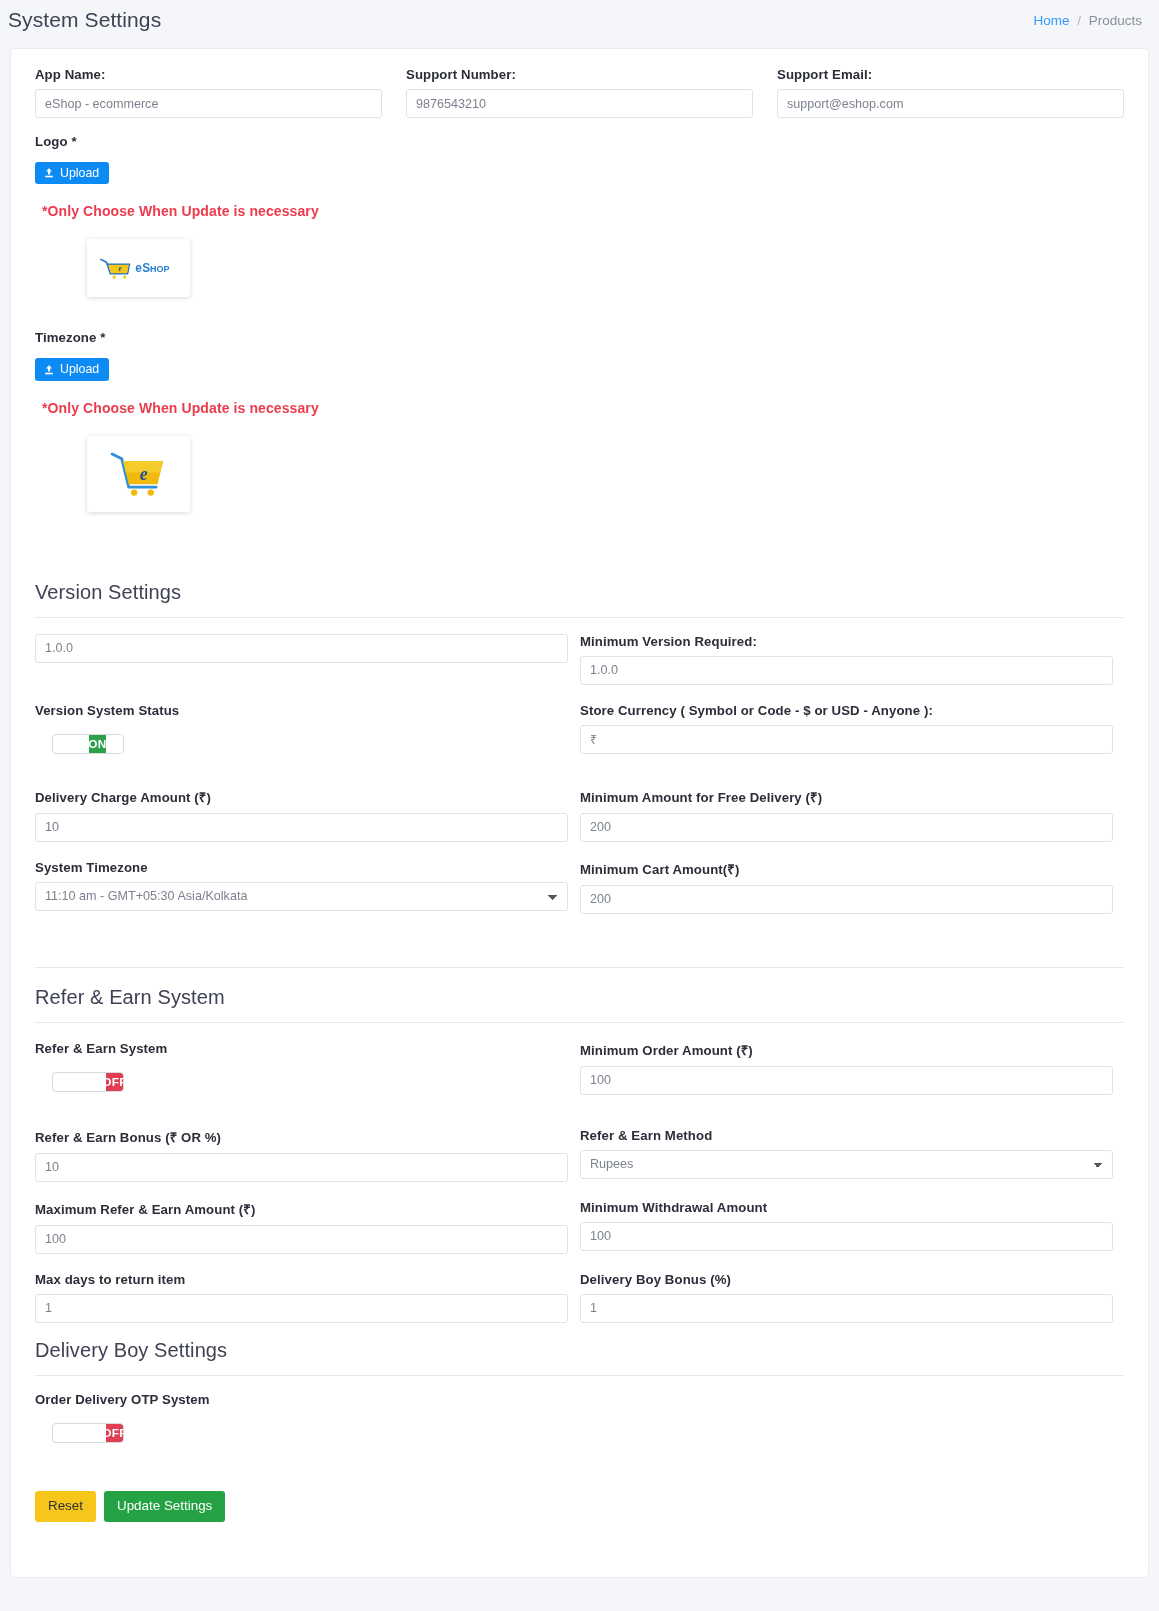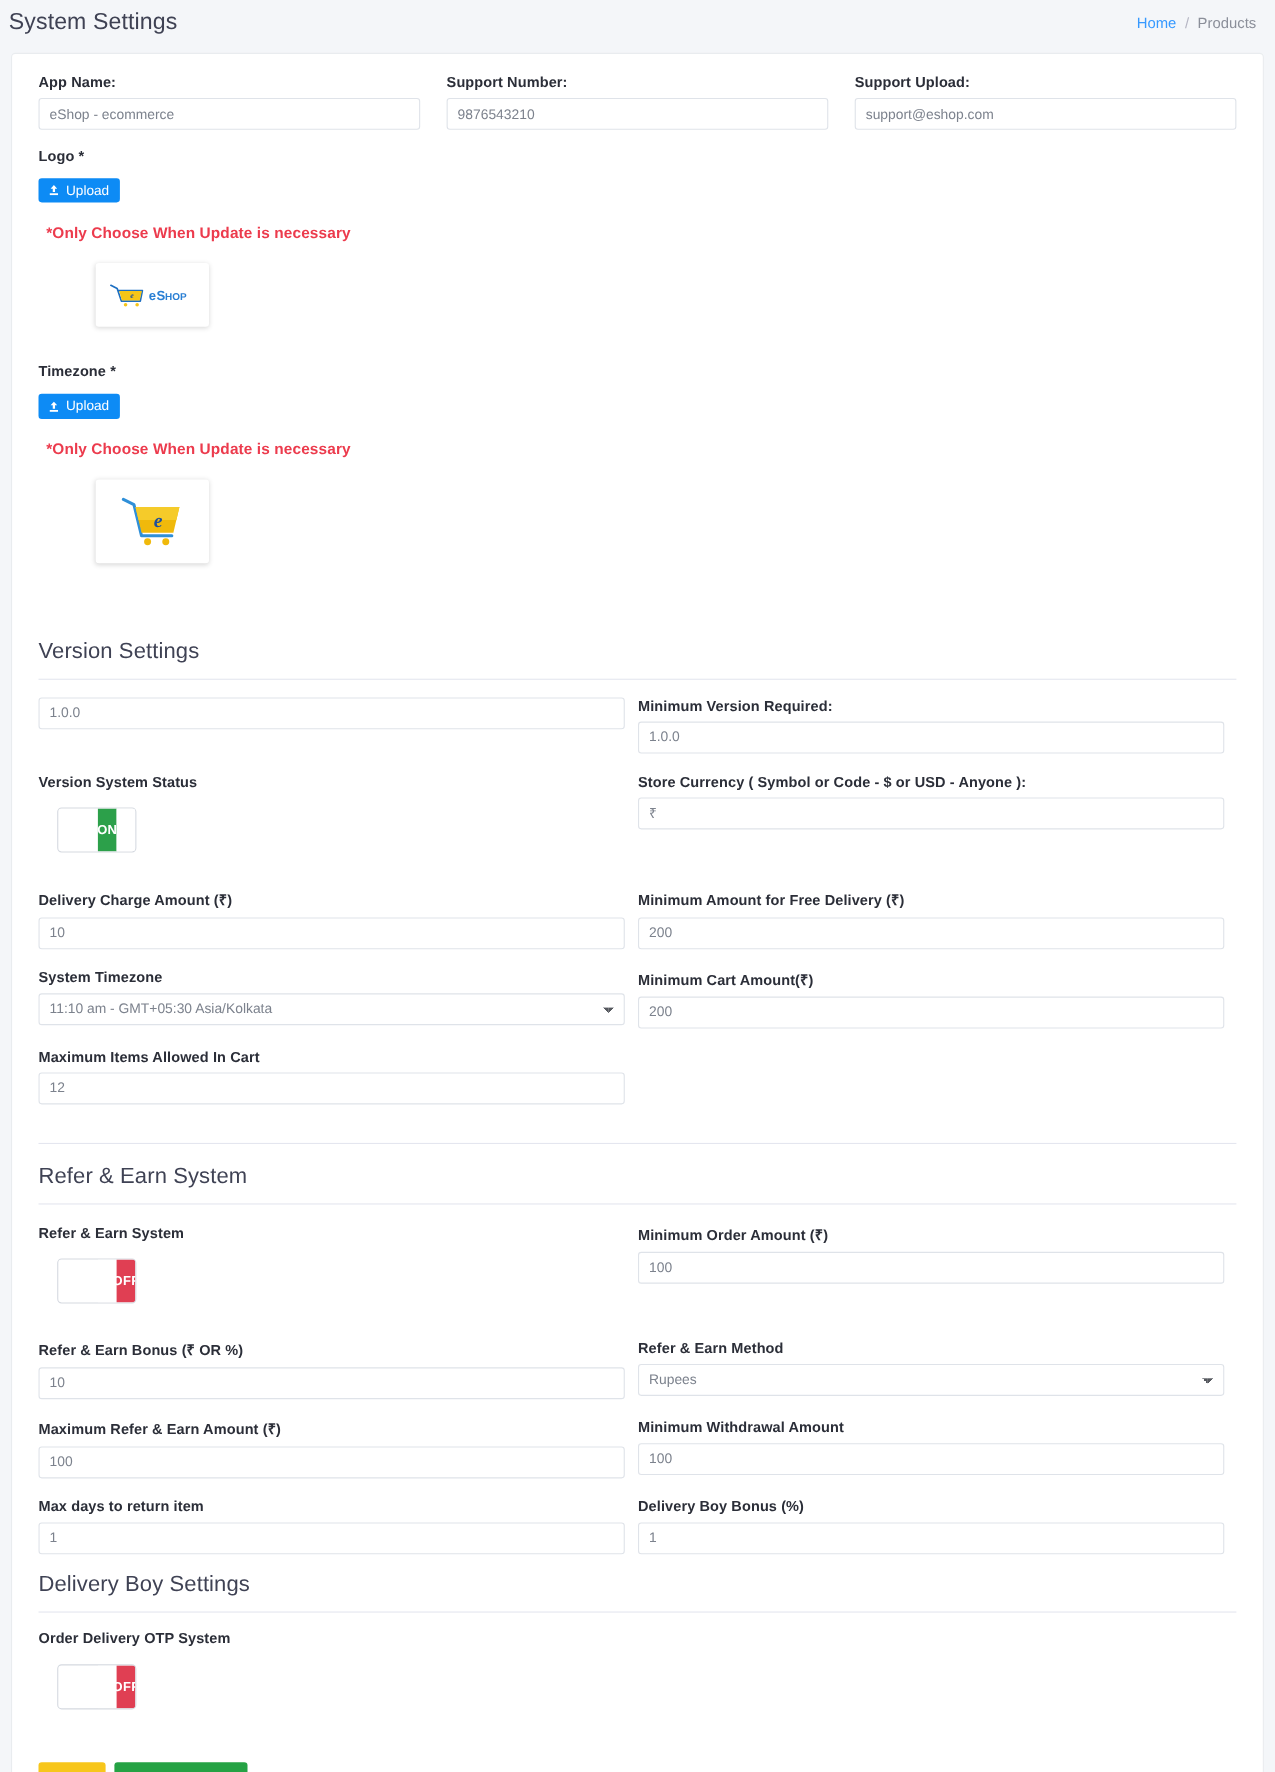--- a/index.html
+++ b/index.html
@@ -150,21 +150,21 @@
     border: none;
     border-top: 1px solid #e4e6ef;
     margin: 13px 0 16px 0;
   }
 
   
   .toggle {
     margin-top: 16px;
     margin-left: 17px;
     width: 72px;
-    height: 41px;
+    height: 20px;
     border: 1px solid #d5d9e0;
     border-radius: 4px;
     overflow: hidden;
     display: flex;
     cursor: pointer;
     background: #fff;
     padding-left: 36px;
   }
   .toggle .half {
     width: 50%;
@@ -220,21 +220,21 @@
     <div class="row3">
       <div class="col3">
         <span class="fld-label">App Name:</span>
         <input class="fld-input" type="text" value="eShop - ecommerce" style="">
       </div>
       <div class="col3">
         <span class="fld-label">Support Number:</span>
         <input class="fld-input" type="text" value="9876543210" style="">
       </div>
       <div class="col3">
-        <span class="fld-label">Support Upload:</span>
+        <span class="fld-label">Support Email:</span>
         <input class="fld-input" type="text" value="support@eshop.com" style="">
       </div>
     </div>
 
     <div class="upload-block">
       <span class="fld-label">Logo *</span>
       <button class="upload-btn">
         <span>
           <svg width="12" height="12" viewBox="0 0 16 16" aria-hidden="true">
             <path d="M8 1.5 L12 6 H9.4 V10 H6.6 V6 H4 Z" fill="#ffffff"></path>
@@ -330,24 +330,20 @@
             <option>11:10 am - GMT+05:30 Asia/Kolkata</option>
           </select>
         </div>
         <div class="col2">
           <span class="fld-label">Minimum Cart Amount(₹)</span>
           <input class="fld-input" type="text" value="200" style="">
         </div>
       </div>
 
       <div class="row2 field-gap">
-        <div class="col2">
-          <span class="fld-label">Maximum Items Allowed In Cart</span>
-          <input class="fld-input" type="text" value="12" style="">
-        </div>
         <div class="col2"></div>
       </div>
     </div>
 
     <div style="margin-top:35px;">
       <hr class="section-rule" style="margin-bottom:18px;">
       <div class="section-head">Refer &amp; Earn System</div>
       <hr class="section-rule">
 
       <div class="row2" style="margin-top:18px;">

